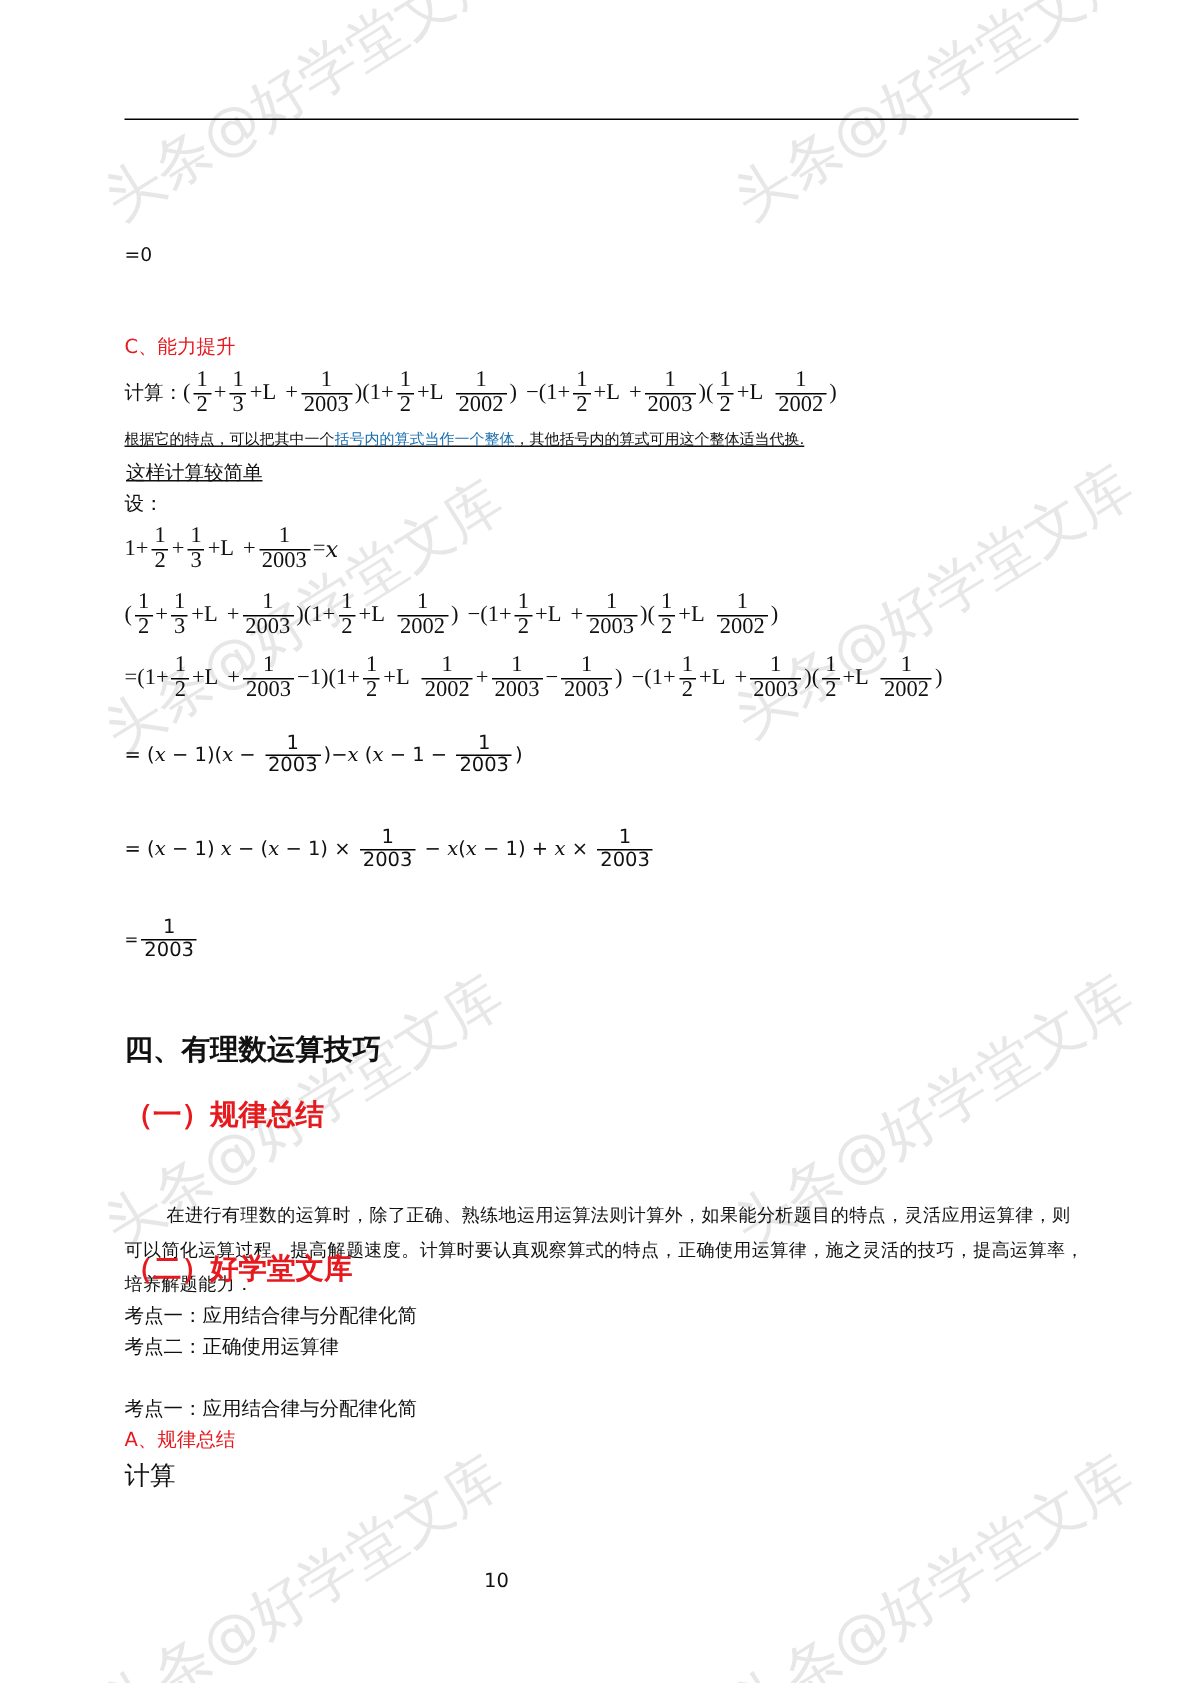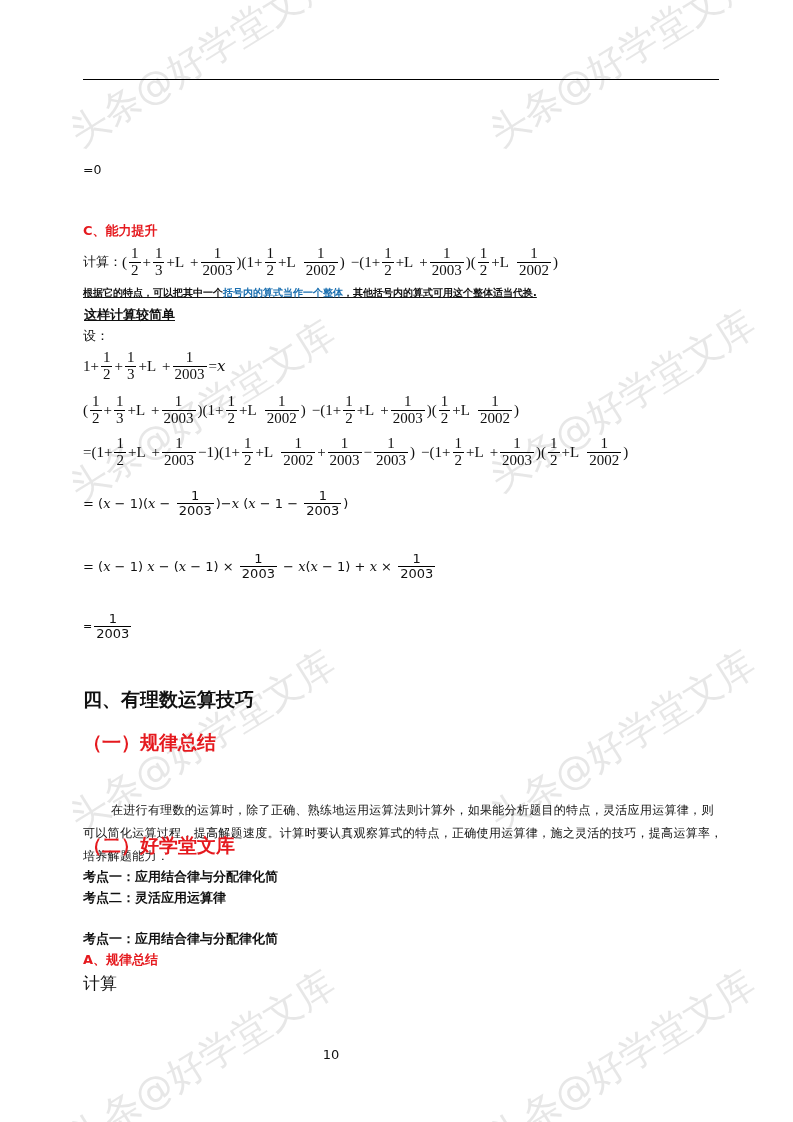--- a/index.html
+++ b/index.html
@@ -3,21 +3,21 @@
 <meta charset="utf-8">
 <style>
   html, body { margin: 0; padding: 0; background: #fff; }
   body { width: 793px; height: 1122px; position: relative; overflow: hidden;
          font-family: "DejaVu Sans", "Liberation Sans", sans-serif; color: #111; }
   .page { position: absolute; left: 0; top: 0; width: 793px; height: 1122px; }
   .hr { position: absolute; left: 83px; top: 79px; width: 636px; height: 1px; background: #000; }
   .abs { position: absolute; white-space: nowrap; }
   .t13 { font-size: 12.5px; }
   .red { color: #e5191e; }
-  .bold { font-weight: bold; }
+  .bold { font-weight: normal; }
   .u { text-decoration: underline; }
   .link { color: #1a6fb0; }
   .math { font-family: "Liberation Serif", "DejaVu Serif", serif; font-size: 15px; display: flex; align-items: center; white-space: nowrap; }
   .math.sans { font-family: "DejaVu Sans", "Liberation Sans", sans-serif; font-size: 13px; }
   .frac { display: inline-flex; flex-direction: column; align-items: center; vertical-align: middle; margin: 0 2px; line-height: 1.05; }
   .frac .num { padding: 0 2px; }
   .frac .den { border-top: 1px solid #000; padding: 0 2px; }
   .var { font-style: italic; font-family: "DejaVu Serif", "Liberation Serif", serif; }
   .sp { display: inline-block; width: 6px; }
   .h1 { font-size: 19px; font-weight: bold; }
@@ -325,19 +325,19 @@
         <span class="den">2003</span>
       </span>
   </div>
 
   <div class="abs h1" style="left:83px;top:687px;">四、有理数运算技巧</div>
   <div class="abs h2" style="left:83px;top:730px;">（一）规律总结</div>
   <div class="para" style="top:763px;">在进行有理数的运算时，除了正确、熟练地运用运算法则计算外，如果能分析题目的特点，灵活应用运算律，则可以简化运算过程，提高解题速度。计算时要认真观察算式的特点，正确使用运算律，施之灵活的技巧，提高运算率，培养解题能力．</div>
   <div class="abs h2" style="left:83px;top:833px;">（二）好学堂文库</div>
 
   <div class="abs bold" style="left:83px;top:868px;font-size:13px;">考点一：应用结合律与分配律化简</div>
-  <div class="abs bold" style="left:83px;top:889px;font-size:13px;">考点二：灵活应用运算律</div>
+  <div class="abs bold" style="left:83px;top:889px;font-size:13px;">考点二：正确使用运算律</div>
   <div class="abs bold" style="left:83px;top:930px;font-size:13px;">考点一：应用结合律与分配律化简</div>
   <div class="abs bold red" style="left:83px;top:951px;font-size:13px;">A、规律总结</div>
   <div class="abs" style="left:83px;top:972px;font-size:17px;">计算</div>
 
   <div class="pagenum">10</div>
 </div>
 
 </body></html>

